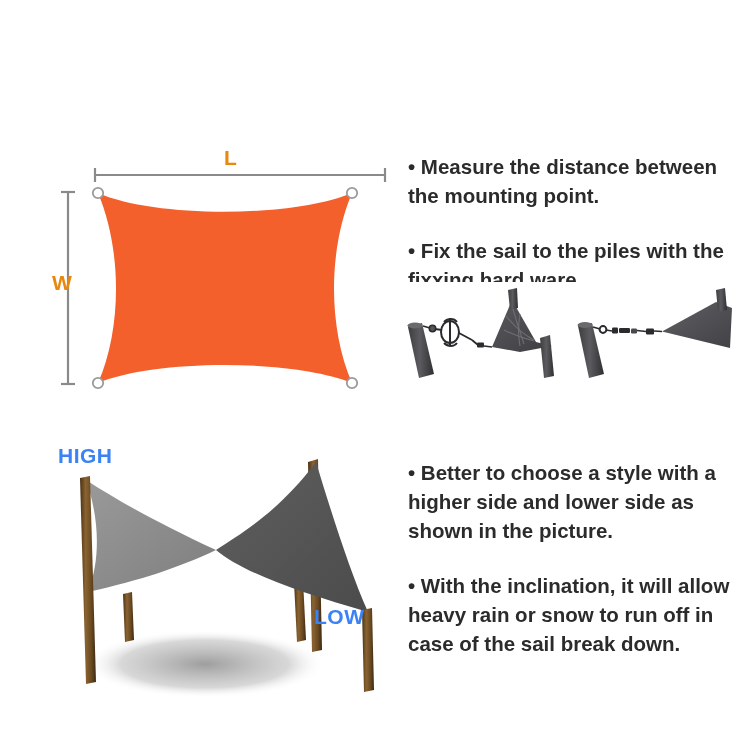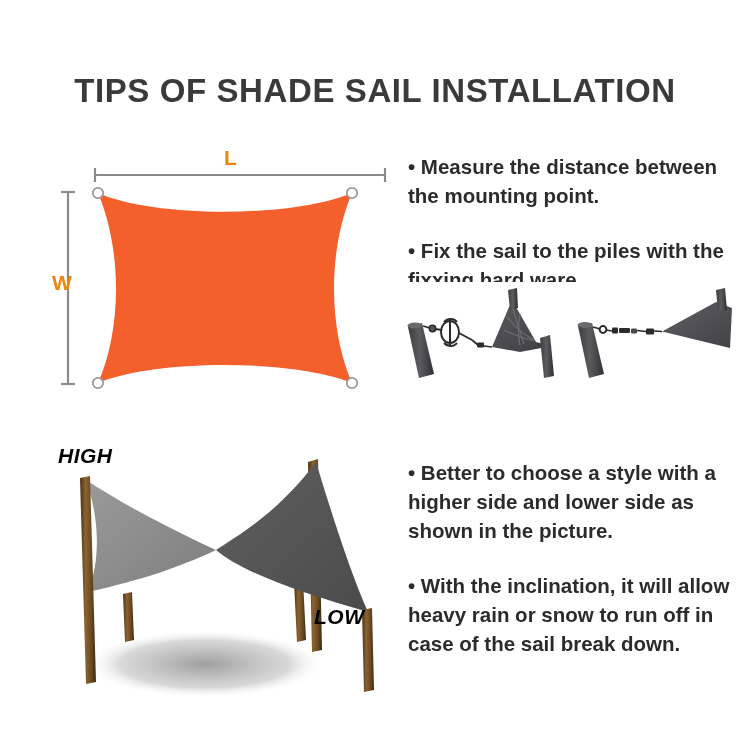--- a/index.html
+++ b/index.html
@@ -87,36 +87,34 @@
   
   #canopy-panel {
     position: absolute;
     left: 30px;
     top: 432px;
     width: 380px;
     height: 290px;
   }
   .hl-label {
     position: absolute;
-    color: #000000;
+    color: #3b82f6;
     font-weight: bold;
     font-size: 21px;
     font-family: "Liberation Sans", sans-serif;
     letter-spacing: 0.5px;
-    font-style: italic;
   }
   #label-HIGH { left: 28px;  top: 12px; }
   #label-LOW  { left: 284px; top: 173px; text-align: center; }
 </style>
 </head>
 <body>
 
 <div id="page">
 
-  <div id="title">TIPS OF SHADE SAIL INSTALLATION</div>
 
   <div id="sail-panel">
     <svg id="sail-svg" width="370" height="265" viewBox="0 0 370 265">
 
       <g stroke="#8a8a8a" stroke-width="2.2" fill="none">
         <line x1="55" y1="35" x2="345" y2="35"></line>
         <line x1="55" y1="28" x2="55" y2="42"></line>
         <line x1="345" y1="28" x2="345" y2="42"></line>
       </g>
 

